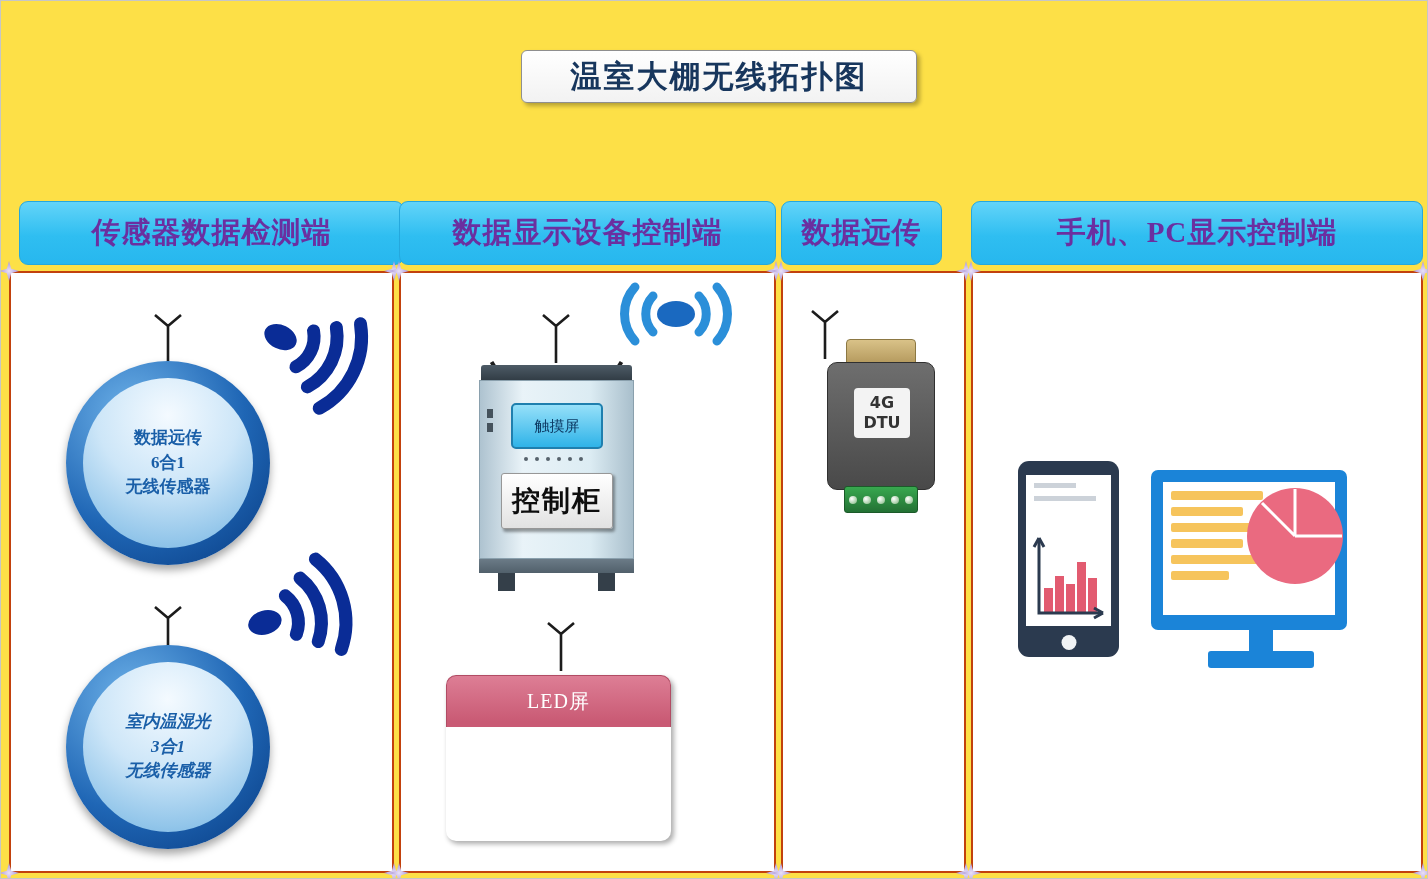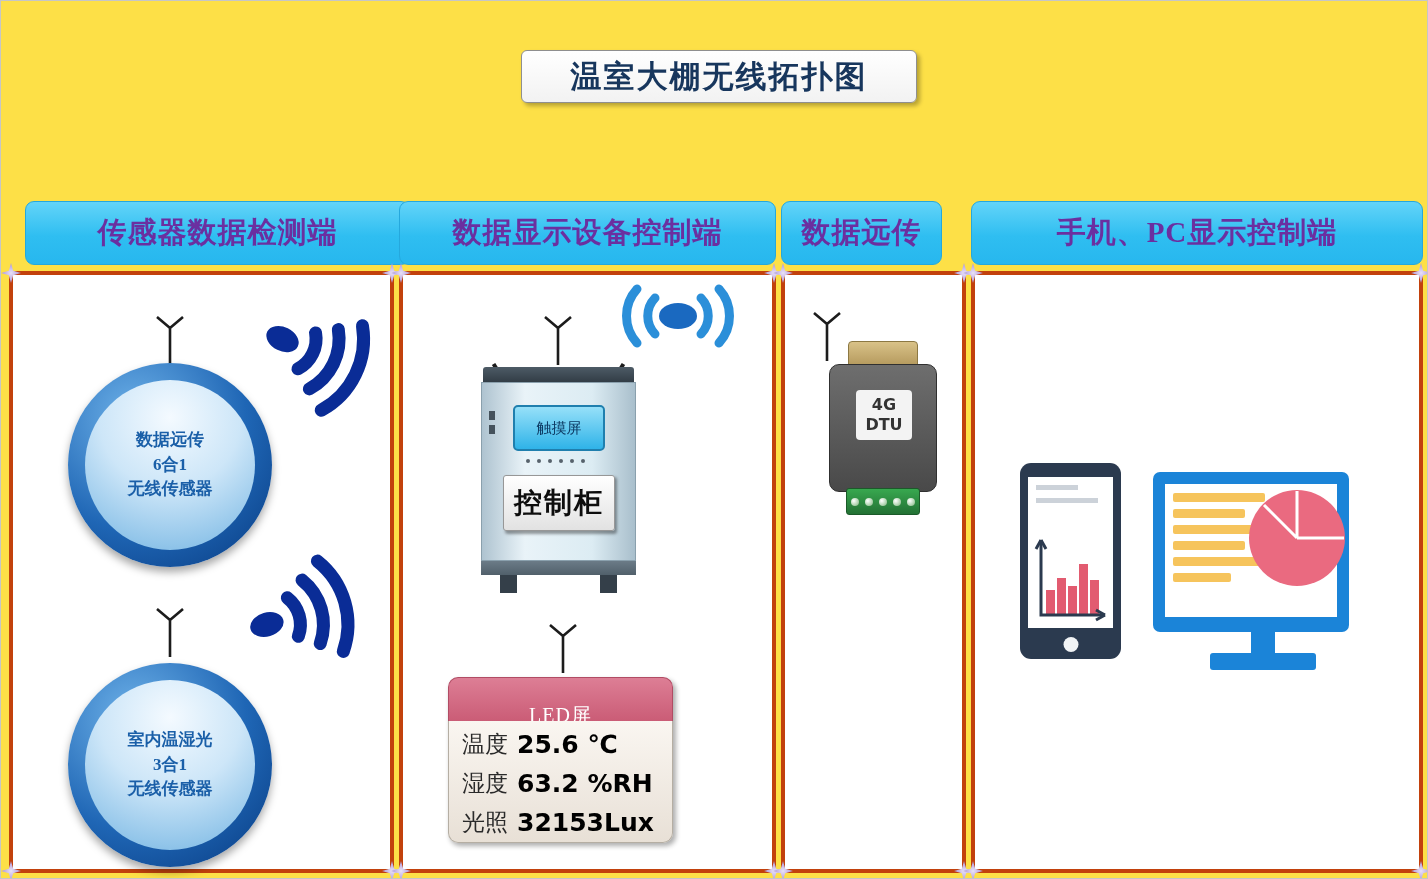--- a/index.html
+++ b/index.html
@@ -13,28 +13,28 @@
     border-radius:6px; box-shadow:3px 3px 4px rgba(0,0,0,.28);
     display:flex; align-items:center; justify-content:center; }
   .title-box span { font-size:31px; font-weight:bold; color:#17365d; letter-spacing:2px; }
 
   
   .col-header { position:absolute; top:200px; height:64px; border-radius:9px;
     background:linear-gradient(180deg,#63d4f8 0%,#2fbef1 55%,#27b7ee 100%);
     border:1px solid #25a8dd;
     display:flex; align-items:center; justify-content:center; }
   .col-header span { font-size:29px; font-weight:bold; color:#6b2fa0; letter-spacing:1px; }
-  .h1 { left:24px;   width:385px; }
+  .h1 { left:18px;   width:385px; }
   .h2 { left:398px; width:377px;text-align:right; }
   .h3 { left:780px; width:161px; }
   .h4 { left:970px; width:452px; }
 
   
   .panel { position:absolute; top:270px; height:602px; background:#ffffff;
-    border:4px solid #c2410c; }
+    border:2px solid #c2410c; }
   .p1 { left:8px;   width:385px; }
   .p2 { left:398px; width:377px; }
   .p3 { left:780px; width:185px; }
   .p4 { left:970px; width:452px; }
   .star { position:absolute; width:20px; height:20px;
     background:radial-gradient(circle,#e9e1f7 0%,#a68fd6 75%);
     clip-path:polygon(50% 0%,61% 39%,100% 50%,61% 61%,50% 100%,39% 61%,0% 50%,39% 39%); }
   .tl{left:-12px;top:-12px} .tr{right:-12px;top:-12px}
   .bl{left:-12px;bottom:-12px} .br{right:-12px;bottom:-12px}
 
@@ -78,21 +78,21 @@
     background:linear-gradient(180deg,#6b7b87,#51606b); }
   .cab-foot { position:absolute; bottom:0; width:17px; height:18px; background:#343f49; }
   .cab-foot.l { left:19px; } .cab-foot.r { right:19px; }
 
   
   .led { position:absolute; left:45px; top:402px; width:225px; height:166px;
     border-radius:10px; box-shadow:2.5px 3px 5px rgba(0,0,0,.32); }
   .led-header { height:52px; border-radius:10px 10px 0 0;
     background:linear-gradient(180deg,#dd7e95 0%,#c95a74 90%);
     border:1px solid #b14c64; border-bottom:none;
-    display:flex; align-items:flex-end; justify-content:center; }
+    display:flex; align-items:center; justify-content:center; }
   .led-header span { color:#fff; font-size:20px; letter-spacing:1px; }
   .led-body { position:absolute; top:44px; left:0; right:0; bottom:0;
     background:linear-gradient(180deg,#faf6f1,#e8e0d6); border:1px solid #b5aea3;
     border-top:none; border-radius:0 0 10px 10px; padding:4px 0 0 13px; }
   .led-row { height:39px; display:flex; align-items:center; gap:9px; }
   .led-label { font-size:23px; color:#2a2a2a; }
   .led-value { font-size:25px; font-weight:bold; color:#000;
                font-family:"DejaVu Sans", sans-serif; }
 
   
@@ -190,21 +190,21 @@
       <ellipse cx="20" cy="57" rx="17" ry="12" fill="#0a2c96"></ellipse>
       <path d="M47 37 A34 34 0 0 1 47 77" stroke="#0a2c96" stroke-width="13" fill="none" stroke-linecap="round"></path>
       <path d="M66 24 A57 57 0 0 1 66 90" stroke="#0a2c96" stroke-width="13" fill="none" stroke-linecap="round"></path>
       <path d="M86 10 A81 81 0 0 1 86 104" stroke="#0a2c96" stroke-width="13" fill="none" stroke-linecap="round"></path>
     </svg>
 
     <svg class="antenna" style="left:135px; top:332px;" width="44" height="50" viewBox="0 0 44 50">
       <path d="M22 50 L22 13 M22 13 L9 2 M22 13 L35 2" stroke="#1c1c1c" stroke-width="2.6" fill="none"></path>
     </svg>
 
-    <div class="sensor" style="left:55px; top:388px;">
+    <div class="sensor" style="left:55px; top:372px;font-style:italic;">
       <div class="sensor-inner">
         <span>室内温湿光</span>
         <span>3合1</span>
         <span>无线传感器</span>
       </div>
     </div>
   </div>
 
   <div class="panel p2">
     <i class="star tl"></i>
@@ -251,34 +251,20 @@
       <div class="cab-foot r"></div>
     </div>
 
     <svg class="antenna" style="left:138px; top:348px;" width="44" height="50" viewBox="0 0 44 50">
       <path d="M22 50 L22 13 M22 13 L9 2 M22 13 L35 2" stroke="#1c1c1c" stroke-width="2.6" fill="none"></path>
     </svg>
 
     <div class="led">
       <div class="led-header">
         <span>LED屏</span>
-      </div>
-      <div class="led-body">
-        <div class="led-row">
-          <span class="led-label">温度</span>
-          <span class="led-value">25.6 ℃</span>
-        </div>
-        <div class="led-row">
-          <span class="led-label">湿度</span>
-          <span class="led-value">63.2 %RH</span>
-        </div>
-        <div class="led-row">
-          <span class="led-label">光照</span>
-          <span class="led-value">32153Lux</span>
-        </div>
       </div>
     </div>
   </div>
 
   <div class="panel p3">
     <i class="star tl"></i>
     <i class="star tr"></i>
     <i class="star bl"></i>
     <i class="star br"></i>
 

